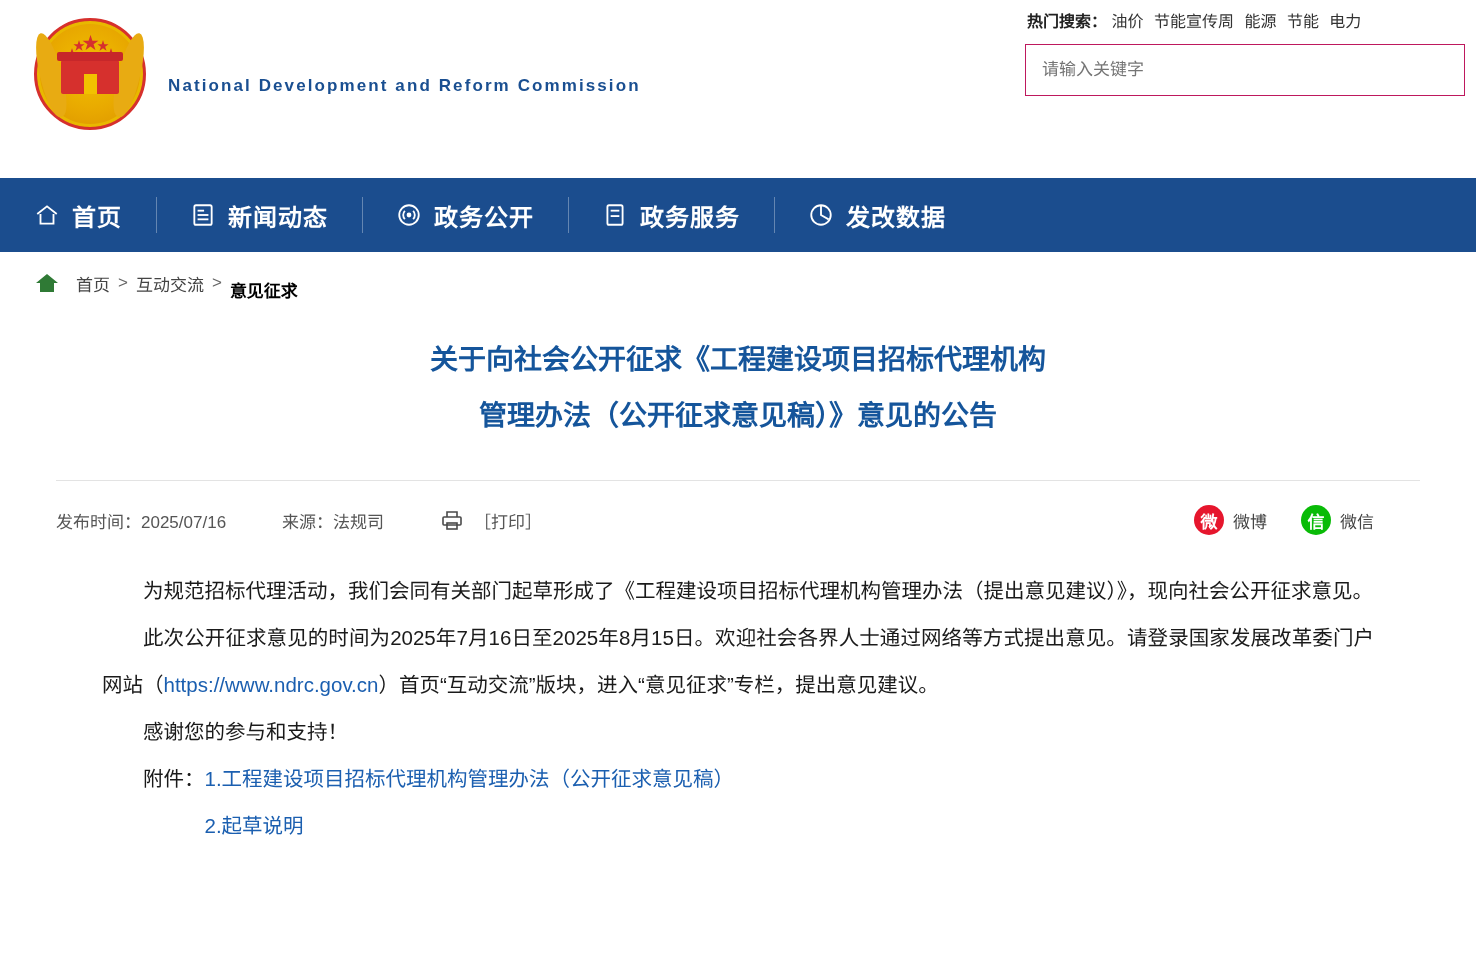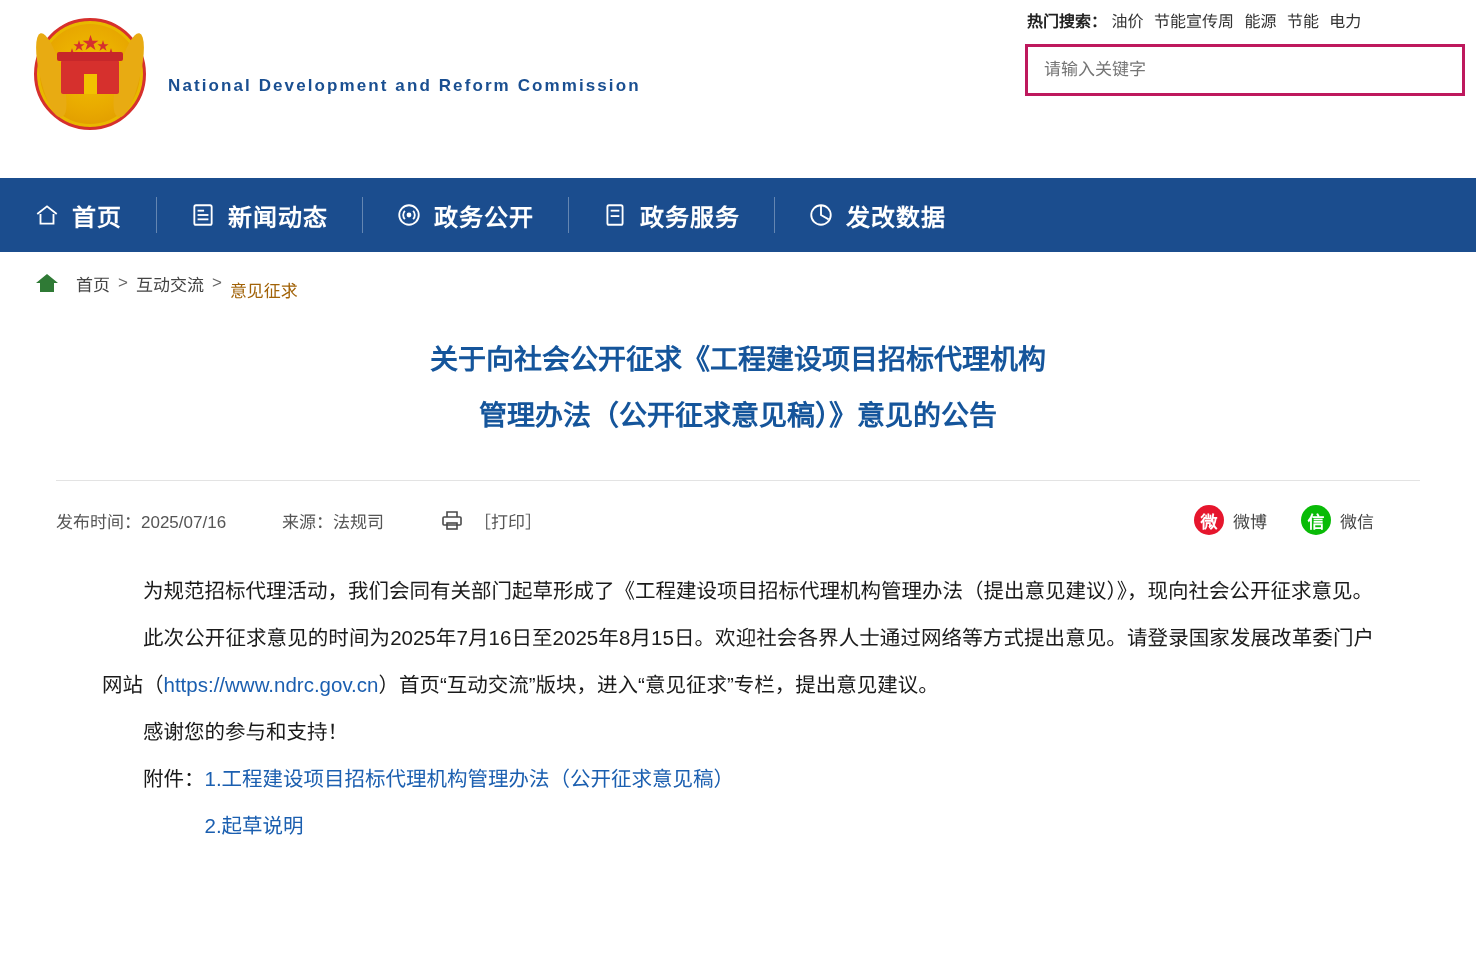--- a/index.html
+++ b/index.html
@@ -120,24 +120,24 @@
     padding-left: 2px;
   }
   .hot-line .label { color: #222; font-weight: bold; }
   .hot-line a {
     color: #333;
     text-decoration: none;
     margin-right: 6px;
   }
   .search-box {
     height: 52px;
-    border: 3px solid #be185d;
+    border: 1px solid #be185d;
     background: #fff;
     display: flex;
-    align-items: center;
+    align-items: flex-end;
   }
   .search-box input {
     flex: 1;
     border: 0;
     outline: none;
     height: 50px;
     padding: 0 16px;
     font-size: 17px;
     color: #9aa3ad;
     font-family: "Liberation Sans", sans-serif;
@@ -186,21 +186,21 @@
     color: #444;
     gap: 6px;
   }
   .breadcrumb .home-icon {
     width: 26px; height: 24px;
     margin-right: 10px;
     display: block;
   }
   .breadcrumb a { color: #444; text-decoration: none; }
   .breadcrumb .sep { color: #666; margin: 0 2px; }
-  .breadcrumb .current { color: #a16207; font-weight: normal; margin-top: 12px; }
+  .breadcrumb .current { color: #000000; font-weight: bold; margin-top: 12px; }
 
   
   .article { padding: 0 56px; }
   .art-title {
     text-align: center;
     color: #15559b;
     font-size: 28px;
     font-weight: bold;
     line-height: 56px;
     padding: 18px 120px 26px;

